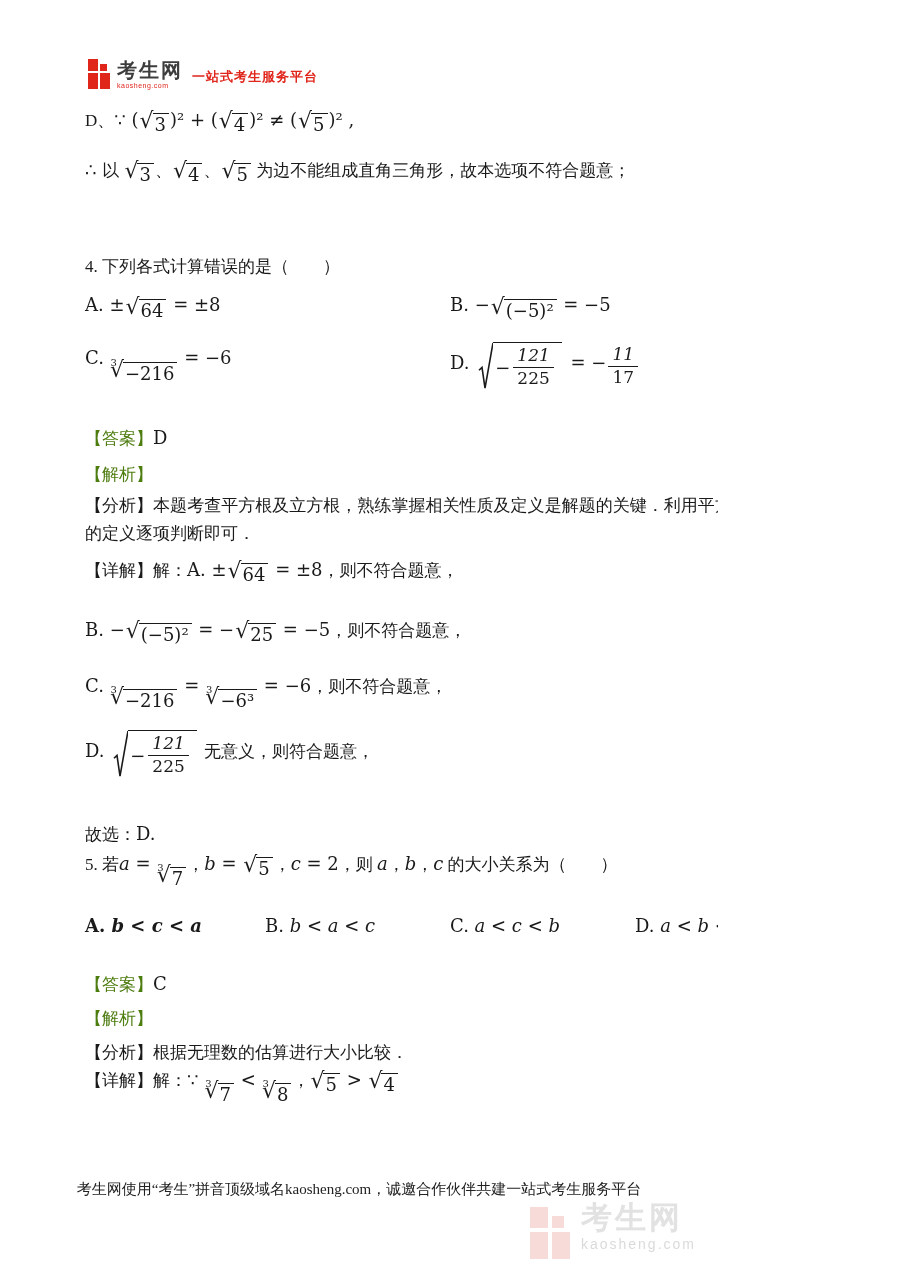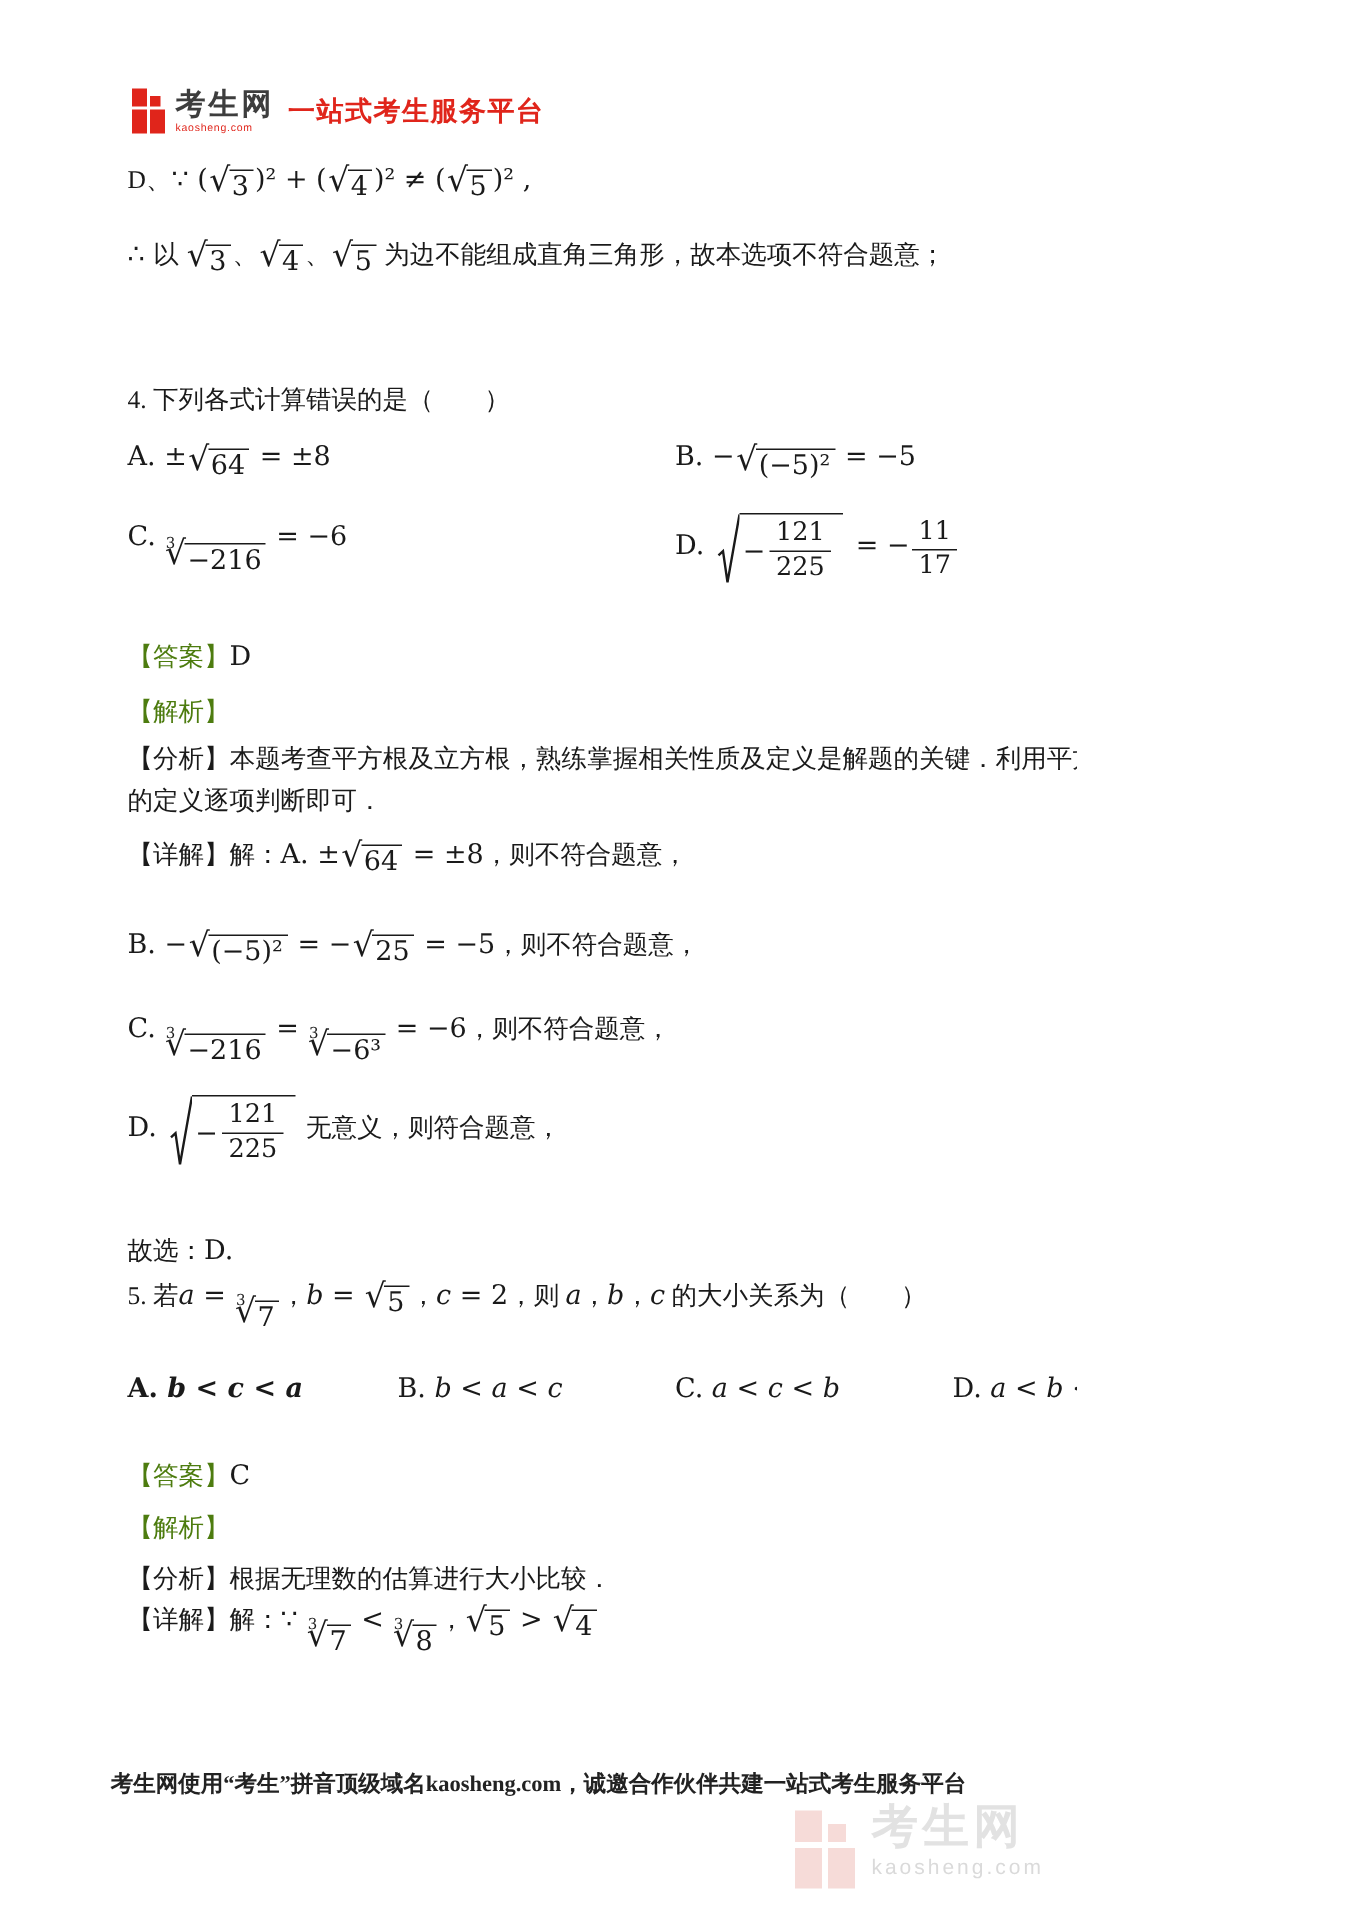--- a/index.html
+++ b/index.html
@@ -10,21 +10,21 @@
   .logo{position:absolute;left:88px;top:56px;display:flex;align-items:flex-end;}
   .logo-icon{position:relative;width:24px;height:33px;margin-right:5px;}
   .logo-icon i{position:absolute;display:block;background:#e0251b;}
   .logo-icon .b1{left:0;top:3px;width:10px;height:12px;}
   .logo-icon .b2{left:0;top:17px;width:10px;height:16px;}
   .logo-icon .b3{left:12px;top:8px;width:7px;height:7px;}
   .logo-icon .b4{left:12px;top:17px;width:10px;height:16px;}
   .logo-text{display:flex;flex-direction:column;line-height:1;}
   .logo-cn{font-size:20px;font-weight:bold;color:#3d3d3d;letter-spacing:2px;font-family:"Liberation Sans",sans-serif;}
   .logo-dom{font-size:7px;color:#e0251b;letter-spacing:.5px;margin-top:2px;font-family:"Liberation Sans",sans-serif;}
-  .logo-slogan{color:#e0251b;font-size:18px;font-weight:bold;margin:0 0 3px 9px;letter-spacing:1px;}
+  .logo-slogan{color:#e0251b;font-size:13px;font-weight:bold;margin:0 0 3px 9px;letter-spacing:1px;}
 
   
   .para{position:absolute;left:85px;width:732px;font-size:17px;line-height:1.5;}
   .para.justify{text-align:justify;line-height:28px;}
   .row{position:absolute;left:85px;width:770px;display:flex;align-items:center;}
   .col{flex:0 0 auto;}
   .w365{width:365px;}
   .w180{width:180px;font-weight:bold;}
   .w185{width:185px;}
 
@@ -35,31 +35,31 @@
 
   
   .rad{display:inline-flex;align-items:flex-start;vertical-align:-0.30em;
        font-family:"DejaVu Serif","Liberation Serif",serif;font-size:18px;margin:0 1px;}
   .rad .sign{font-size:22px;line-height:1;margin-right:-1px;transform:translateY(-3px);}
   .rad .rbody{border-top:1.4px solid #1a1a1a;padding:1px 3px 0 2px;line-height:1.15;}
   .rad .idx{font-size:10px;line-height:1;position:relative;top:-4px;margin-right:-7px;z-index:2;}
 
   .frac{display:inline-flex;flex-direction:column;text-align:center;vertical-align:middle;
         font-family:"DejaVu Serif","Liberation Serif",serif;font-size:17px;line-height:1.15;margin:0 2px;}
-  .frac .num{border-bottom:1.4px solid #1a1a1a;padding:0 4px 1px;}
+  .frac .num{border-bottom:1.4px solid #1a1a1a;padding:0 4px 1px;font-style:italic;}
   .frac .den{padding-top:1px;}
 
   .bigrad{position:relative;display:inline-block;padding-left:15px;vertical-align:middle;margin:0 3px;}
   .bigrad svg{position:absolute;left:0;top:0;width:15px;height:100%;}
   .bigrad .rbody{display:flex;align-items:center;border-top:1.5px solid #1a1a1a;padding:3px 6px 1px 2px;}
   .bigrad .minus{font-family:"DejaVu Serif",serif;font-size:18px;margin-right:1px;}
 
   
   .footer{position:absolute;left:0;top:1180px;width:100%;text-align:center;
-          font-size:15px;color:#222;font-weight:bold;}
+          font-size:15px;color:#222;}
   .watermark{position:absolute;right:22px;top:1202px;display:flex;align-items:flex-start;}
   .wm-icon{position:relative;width:44px;height:58px;margin-right:7px;}
   .wm-icon i{position:absolute;display:block;background:#f6dbd8;}
   .wm-icon .b1{left:0;top:5px;width:18px;height:21px;}
   .wm-icon .b2{left:0;top:30px;width:18px;height:27px;}
   .wm-icon .b3{left:22px;top:14px;width:12px;height:12px;}
   .wm-icon .b4{left:22px;top:30px;width:18px;height:27px;}
   .wm-text{display:flex;flex-direction:column;line-height:1;}
   .wm-cn{font-size:31px;font-weight:bold;color:#e2e2e2;letter-spacing:3px;font-family:"Liberation Sans",sans-serif;}
   .wm-dom{font-size:14px;color:#dadada;letter-spacing:2px;margin-top:4px;font-family:"Liberation Sans",sans-serif;}

